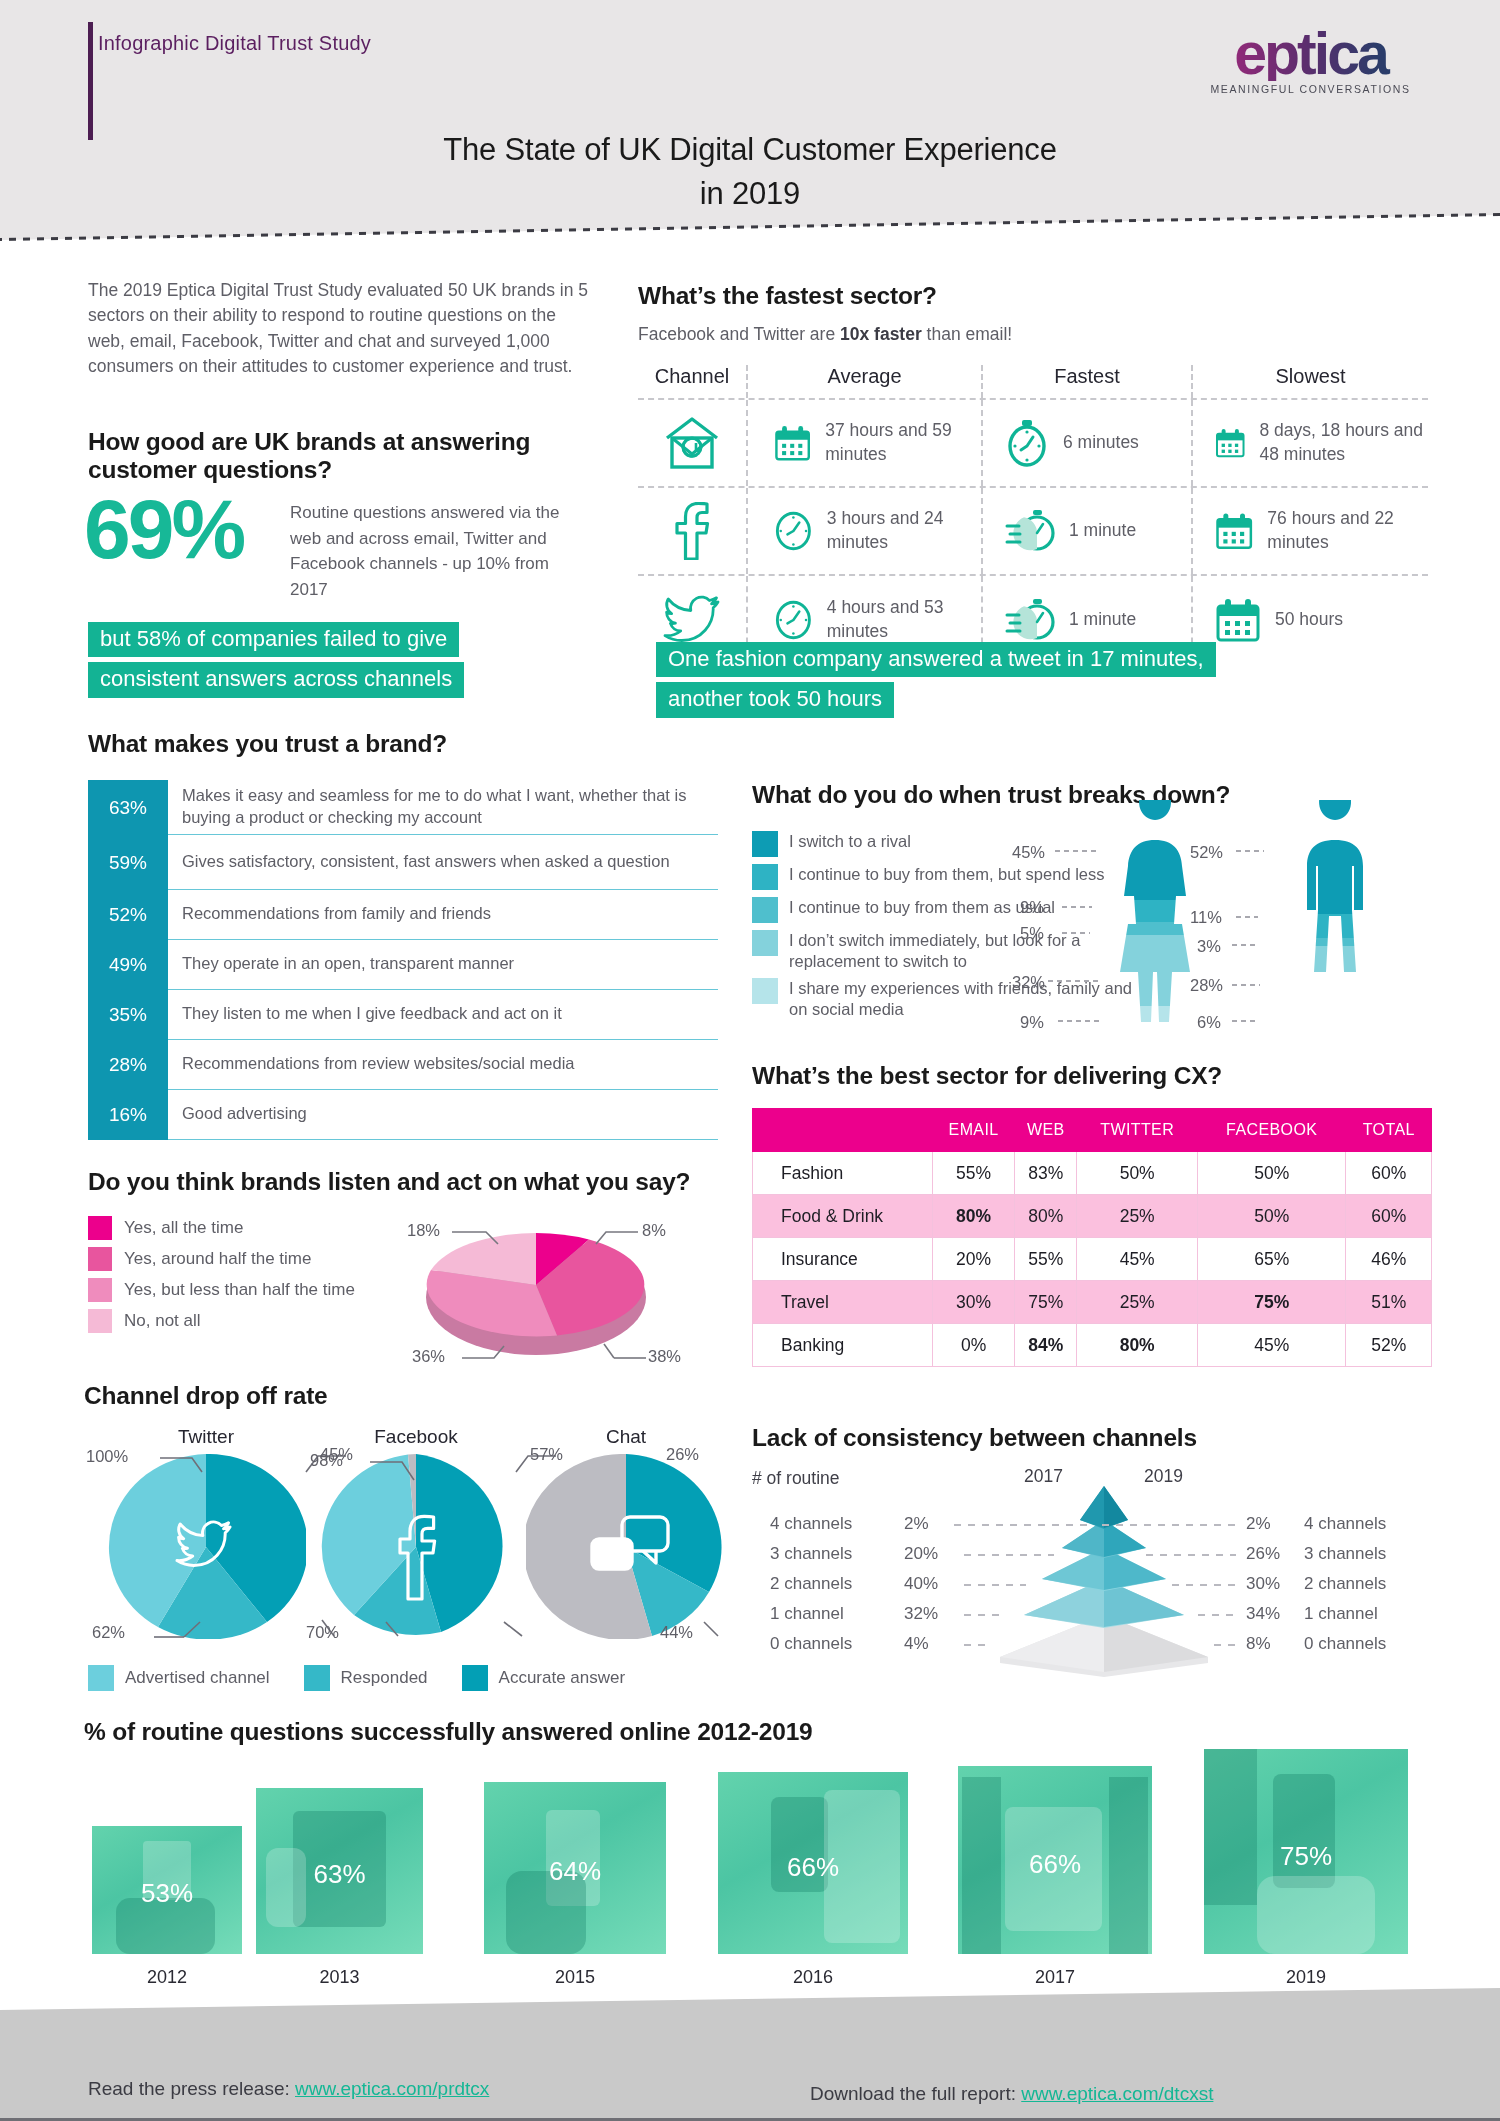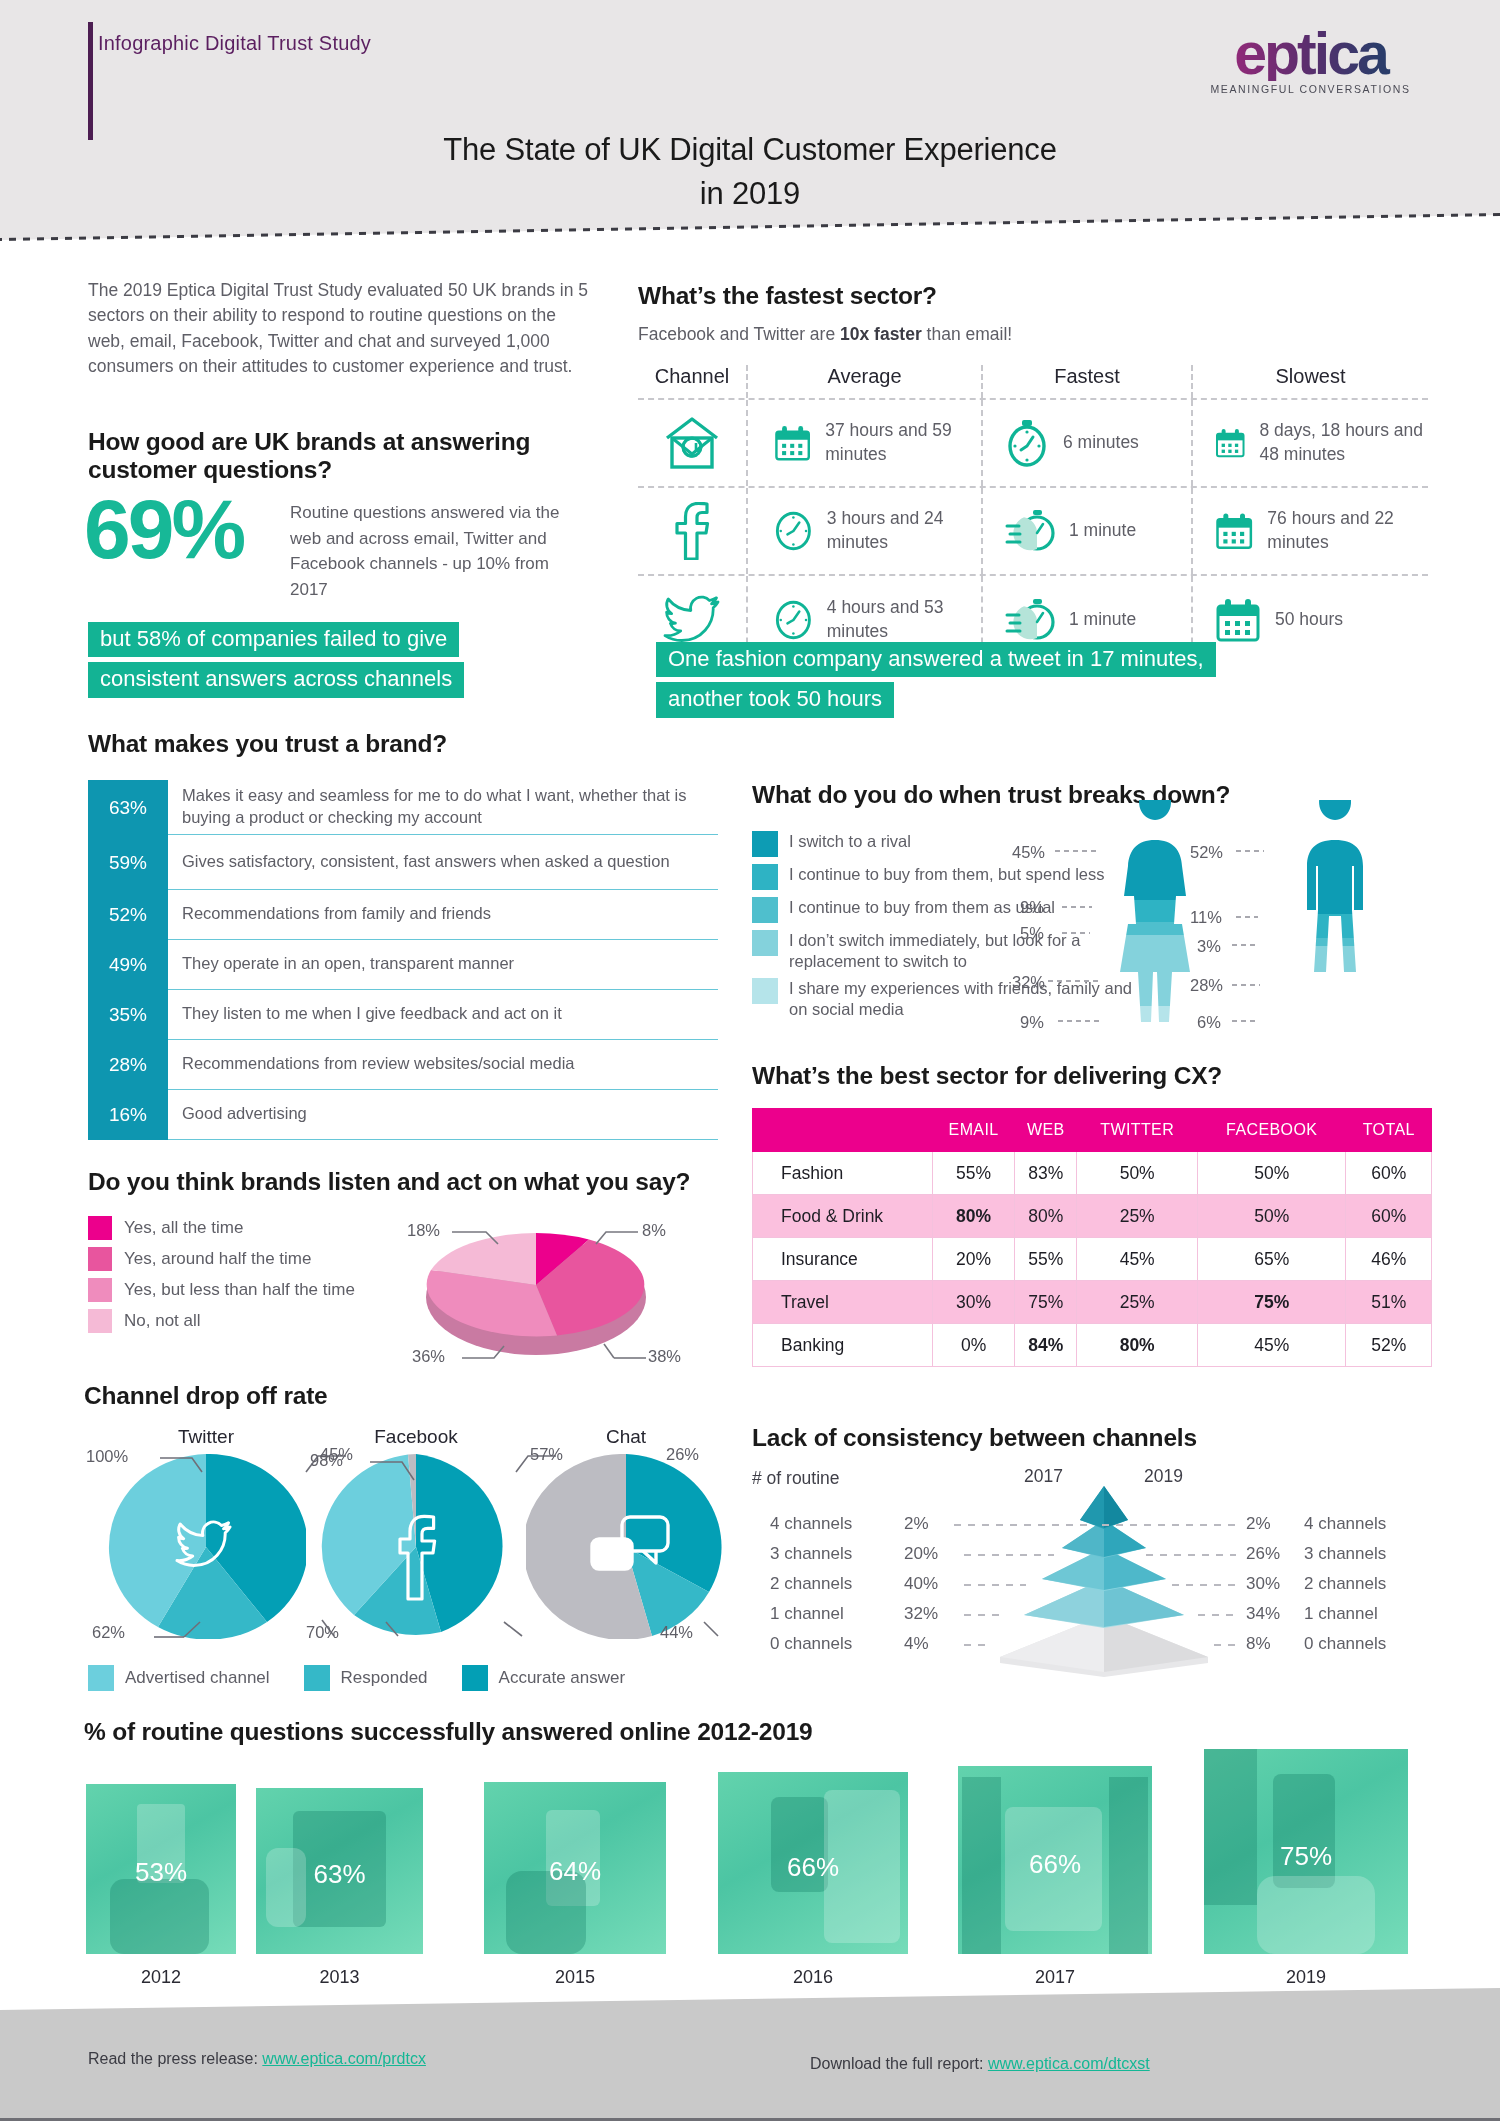--- a/index.html
+++ b/index.html
@@ -158,21 +158,21 @@
   
   .footer {
     position:absolute; left:0; bottom:0; width:1500px; height:133px; background:#c9c9c9;
     clip-path: polygon(0 22px, 1500px 0, 1500px 133px, 0 133px);
   }
   .footer-dash{
     position:absolute; left:-5px; top:2006px; width:1520px; height:3px;
     background-image: repeating-linear-gradient(to right,#ffffff 0 8px, transparent 8px 16px);
     transform: rotate(-0.85deg); transform-origin:0 0;
   }
-  .f-txt { position:absolute; font-size:16px; color:#3b3b43; }
+  .f-txt { position:absolute; font-size:19px; color:#3b3b43;margin-top:28px; }
   .f-lnk { color:#14b795; text-decoration:underline; }
   .edgeline{ position:absolute; left:0; bottom:0; width:1500px; height:3px; background:#6f6f75; }
 
   svg { display:block; }
 </style>
 </head>
 <body>
 
 <div class="page">
 
@@ -755,21 +755,21 @@
       <div class="py-dash" style="left:420px;top:118px;width:64px"></div>
       <div class="py-dash" style="left:446px;top:148px;width:38px"></div>
       <div class="py-dash" style="left:462px;top:178px;width:22px"></div>
     </div>
   </div>
 
   <div class="ph">
     <div class="h2">% of routine questions successfully answered online 2012-2019</div>
     <div class="ph-row">
 
-      <div class="ph-item" style="left:2px;width:150px;height:170px">
+      <div class="ph-item" style="left:8px;width:150px;height:128px">
         <div class="ph-img">
           <div class="shape" style="left:34%;top:12%;width:32%;height:46%;border-radius:4px"></div>
           <div class="shape2" style="left:16%;top:56%;width:66%;height:44%;border-radius:14px"></div>
           <div class="ph-pct">53%</div>
         </div>
         <div class="ph-year">2012</div>
       </div>
 
       <div class="ph-item" style="left:172px;width:167px;height:166px">
         <div class="ph-img">

